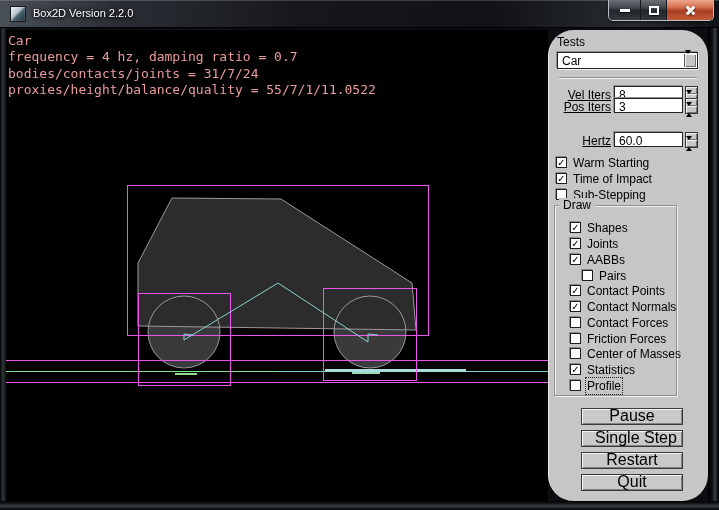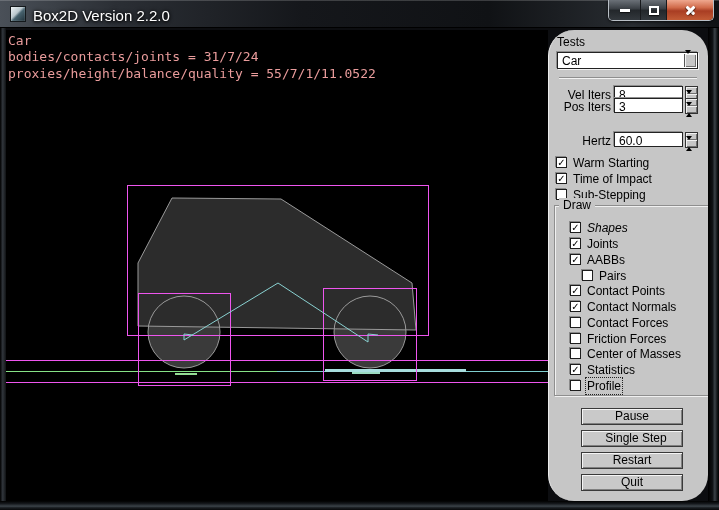--- a/index.html
+++ b/index.html
@@ -6,21 +6,21 @@
   *{box-sizing:border-box;}
   .window{position:relative;width:719px;height:510px;background:#0c0d10;overflow:hidden;
           font-family:"Liberation Sans",sans-serif;}
   
   .titlebar{position:absolute;left:0;top:0;width:719px;height:28px;
     background:linear-gradient(to right,#4a5058 0%,#2b2f35 16%,#15171b 42%,#101215 68%,#282c31 88%,#101215 100%);
     box-shadow:inset 0 1px 0 rgba(255,255,255,.18), inset 0 -1px 0 #000;}
   .appicon{position:absolute;left:10px;top:6px;width:16px;height:16px;
     background:linear-gradient(135deg,#eef3f5 0%,#b9c7cd 42%,#47626e 55%,#22323a 100%);
     border:1px solid #14191c;box-shadow:inset 0 0 1px rgba(255,255,255,.8);}
-  .title{position:absolute;left:33px;top:7px;font-size:15px;color:#fff;
+  .title{position:absolute;left:33px;top:7px;font-size:11px;color:#fff;
     text-shadow:0 1px 3px #000,0 0 4px rgba(0,0,0,.9);white-space:nowrap;}
   .capbtns{position:absolute;left:608px;top:0;width:106px;height:21px;display:flex;
     border:1px solid #b9bfc6;border-top:none;border-radius:0 0 5px 5px;overflow:hidden;
     box-shadow:0 1px 3px rgba(0,0,0,.7);}
   .capbtn{position:relative;height:100%;display:flex;align-items:center;justify-content:center;}
   .capbtn.min,.capbtn.max{background:linear-gradient(#6b7178 0%,#3c4147 42%,#23272b 52%,#33383d 100%);}
   .capbtn.max{border-left:1px solid #17191c;border-right:1px solid #17191c;}
   .capbtn.close{background:linear-gradient(#efa88f 0%,#d06a4a 38%,#a93d23 55%,#c25c36 100%);}
   .glyph-min{width:10px;height:3px;background:#fff;box-shadow:0 1px 1px rgba(0,0,0,.7);}
   .glyph-max{width:10px;height:9px;border:2px solid #fff;box-shadow:0 1px 1px rgba(0,0,0,.6);}
@@ -49,37 +49,37 @@
   .combo-btn{position:absolute;right:1px;top:1px;bottom:1px;width:12px;background:#c6c6c6;
     border-left:1px solid #555;box-shadow:inset 1px 1px 0 #f2f2f2,inset -1px -1px 0 #707070;}
   .tri-down{width:0;height:0;border-left:3.5px solid transparent;border-right:3.5px solid transparent;
     border-top:4.5px solid #000;margin:5px auto 0;}
   .tri-up{width:0;height:0;border-left:3.5px solid transparent;border-right:3.5px solid transparent;
     border-bottom:4.5px solid #000;margin:1.5px auto 0;}
   .spin .tri-down{margin-top:1.5px;}
   .sep{position:absolute;left:10px;top:47px;width:138px;height:2px;
     border-top:1px solid #8e8e8e;border-bottom:1px solid #f2f2f2;}
   .sprow{position:absolute;left:0;width:160px;height:17px;}
-  .splabel{position:absolute;left:0;top:2px;width:62px;text-align:right;}
+  .splabel{position:absolute;left:0;top:2px;width:62px;text-align:right;text-decoration:underline;}
   .field{position:absolute;left:65px;top:0;width:69px;height:15px;background:#fff;
     border:1px solid #222;box-shadow:-1px -1px 0 #8f8f8f;padding:1px 0 0 4px;}
   .spin{position:absolute;left:136px;top:0;width:13px;height:16px;border:1px solid #333;}
   .spin div{height:7px;background:#c6c6c6;box-shadow:inset 1px 1px 0 #f2f2f2,inset -1px -1px 0 #707070;}
   .cbrow{position:absolute;left:0;width:100%;height:13px;}
   .cb{position:absolute;top:0;width:11px;height:11px;background:#fff;border:1px solid #1d1d1d;
     box-shadow:-1px -1px 0 #8a8a8a;font:bold 10px "DejaVu Sans",sans-serif;line-height:10px;
     text-align:center;color:#000;}
   .cblabel{position:absolute;top:-1px;white-space:nowrap;}
   .cblabel.focused{outline:1px dotted #222;outline-offset:1px;}
-  .groupbox{position:absolute;left:5px;top:175px;width:163px;height:191px;
+  .groupbox{position:absolute;left:5px;top:175px;width:123px;height:191px;
     border:1px solid #8e8e8e;box-shadow:inset 1px 1px 0 #f0f0f0,1px 1px 0 #f0f0f0;}
   .gblabel{position:absolute;top:-8px;left:4px;background:#c6c6c6;padding:0 4px;}
   .btn{position:absolute;left:32px;width:102px;height:17px;background:#c9c9c9;
     border:1px solid #3a3a3a;box-shadow:inset 1px 1px 0 #f5f5f5,inset -1px -1px 0 #808080;
-    font-family:"Liberation Sans",sans-serif;font-size:12px;color:#000;text-align:center;
+    font-family:"Liberation Sans",sans-serif;font-size:16px;color:#000;text-align:center;
     line-height:14px;padding:0;}
 </style>
 </head>
 <body>
 
 <div class="window">
 
   <div class="titlebar">
     <span class="appicon"></span>
     <span class="title">Box2D Version 2.2.0</span>
@@ -114,21 +114,21 @@
         <line x1="277" y1="371" x2="548" y2="371" shape-rendering="crispEdges" fill="none" stroke="#7fcfcf" stroke-width="1"></line>
         <line x1="325" y1="370.5" x2="466" y2="370.5" shape-rendering="crispEdges" fill="none" stroke="#a8dede" stroke-width="2.5"></line>
         <line x1="175" y1="373.5" x2="197" y2="373.5" shape-rendering="crispEdges" fill="none" stroke="#93dd93" stroke-width="2"></line>
         <line x1="352" y1="372.5" x2="380" y2="372.5" shape-rendering="crispEdges" fill="none" stroke="#9adbc0" stroke-width="2"></line>
         <rect x="127" y="185" width="301" height="150" shape-rendering="crispEdges" fill="none" stroke="#ee55ee" stroke-width="1"></rect>
         <rect x="138" y="293" width="92" height="92" shape-rendering="crispEdges" fill="none" stroke="#ee55ee" stroke-width="1"></rect>
         <rect x="323" y="288" width="93" height="92" shape-rendering="crispEdges" fill="none" stroke="#ee55ee" stroke-width="1"></rect>
         <polyline points="278,283 184,340 184,334 193,335" fill="none" stroke="#8ad2d2" stroke-width="1"></polyline>
         <polyline points="278,283 368,342 368,334 378,335" fill="none" stroke="#8ad2d2" stroke-width="1"></polyline>
       </svg>
-    <div class="stats" style="color: rgb(234, 156, 156);"><div>Car</div><div>bodies/contacts/joints = 31/7/24</div><div>proxies/height/balance/quality = 55/7/1/11.0522</div></div>
+    <div class="stats" style="color: rgb(234, 156, 156);"><div>Car</div><div>frequency = 4 hz, damping ratio = 0.7</div><div>bodies/contacts/joints = 31/7/24</div><div>proxies/height/balance/quality = 55/7/1/11.0522</div></div>
   </div>
 
   <div class="panel">
     <span class="plabel" style="left:8px;top:5px">Tests</span>
 
     <div class="combo">
       <span class="combo-text">Car</span>
       <span class="combo-btn"><span class="tri-down"></span></span>
     </div>
 
@@ -173,21 +173,21 @@
           <span class="cb" style="left: 7px;"></span>
           <span class="cblabel" style="left: 24px;">Sub-Stepping</span>
         </div>
       </div>
 
     <div class="groupbox">
       <span class="gblabel">Draw</span>
       <div id="drawchecks">
           <div class="cbrow" style="top: 16px;">
             <span class="cb" style="left: 15px;">✓</span>
-            <span class="cblabel" style="left: 32px; font-style: italic;">Shapes</span>
+            <span class="cblabel" style="left: 32px;">Shapes</span>
           </div>
           <div class="cbrow" style="top: 31.8px;">
             <span class="cb" style="left: 15px;">✓</span>
             <span class="cblabel" style="left: 32px; text-align: center;">Joints</span>
           </div>
           <div class="cbrow" style="top: 47.6px;">
             <span class="cb" style="left: 15px;">✓</span>
             <span class="cblabel" style="left: 32px;">AABBs</span>
           </div>
           <div class="cbrow" style="top: 64px; margin-left: 12px;">

